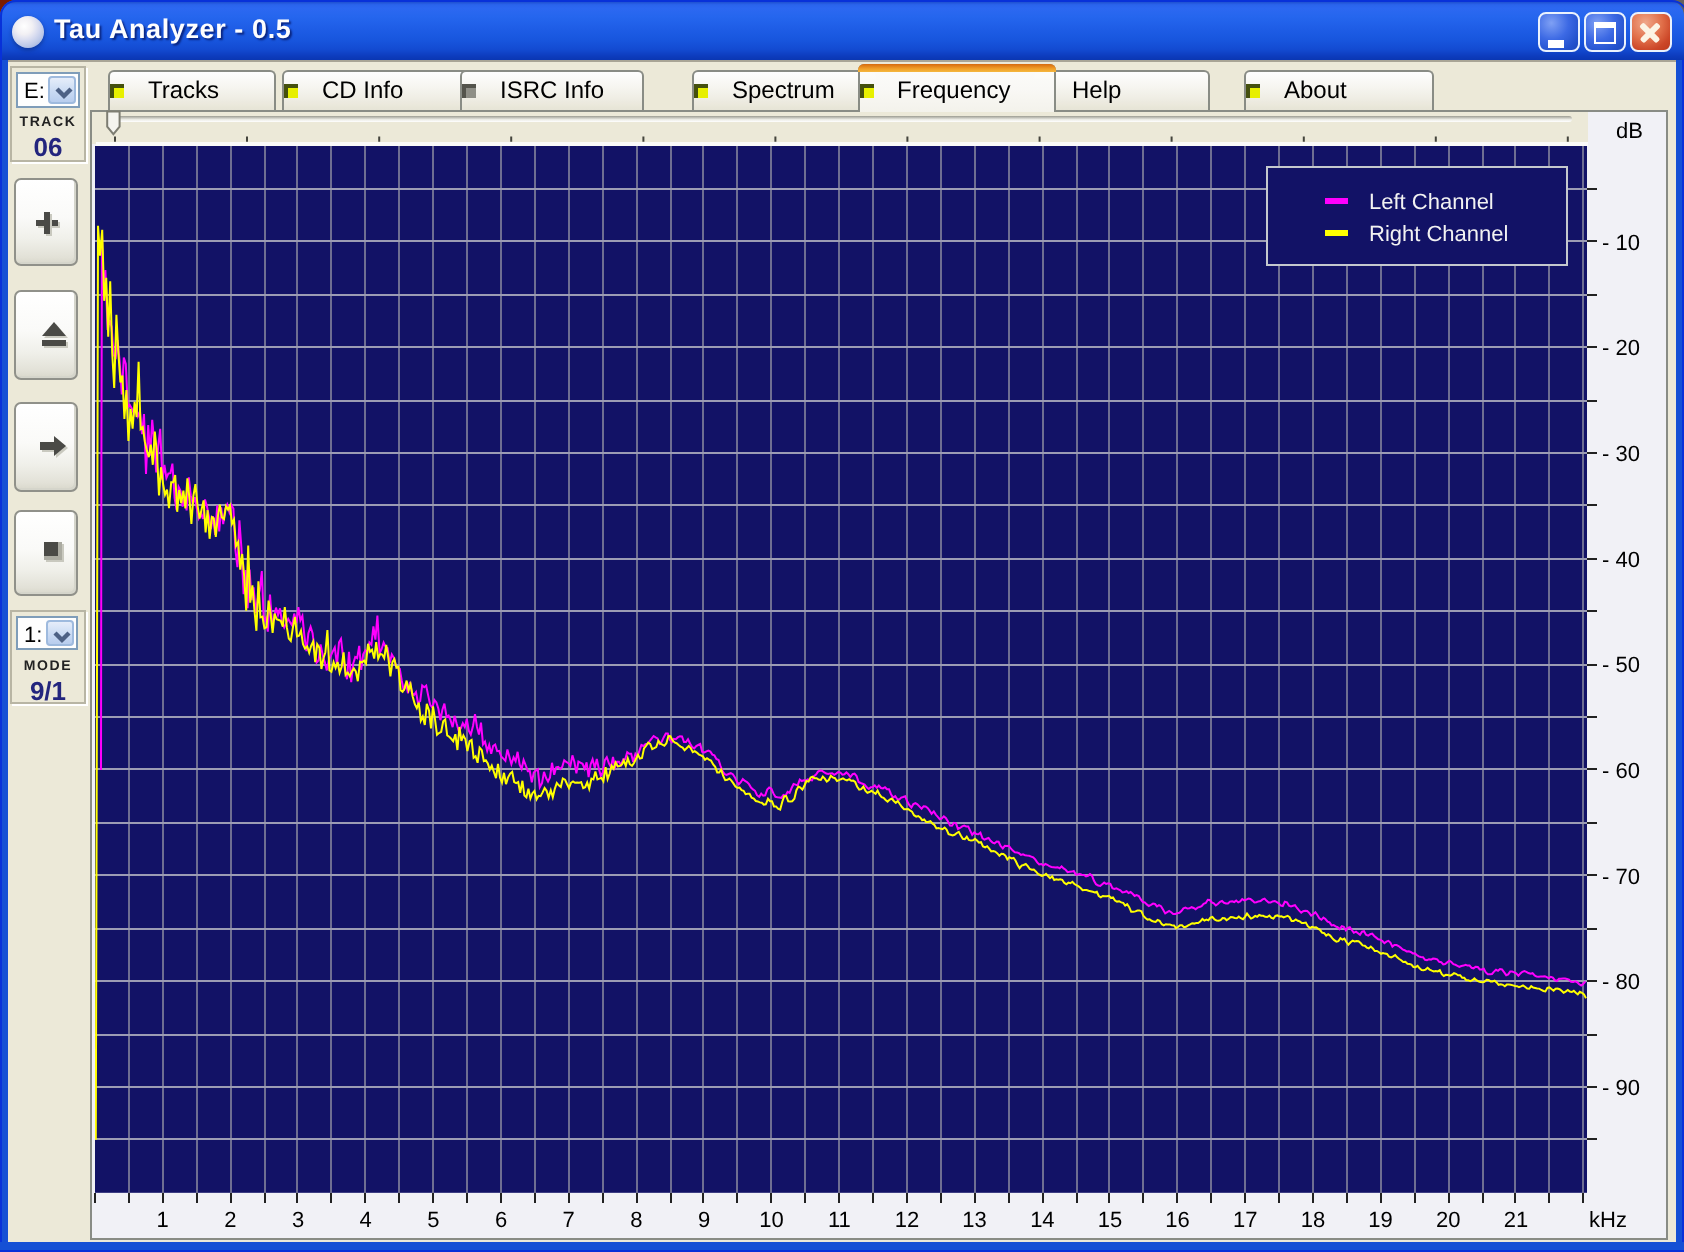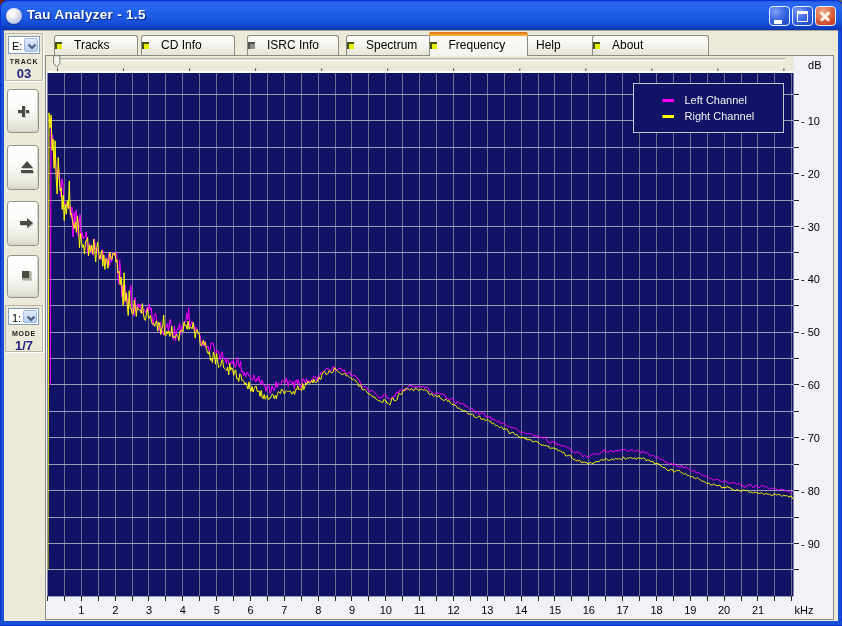--- a/index.html
+++ b/index.html
@@ -64,43 +64,43 @@
 
 .tab{top:34.5px;height:20.5px;background:linear-gradient(180deg,#FFFFFF 0%,#F7F6F1 40%,#F0EEE5 70%,#E6E4D6 100%);
   border:1px solid #898C85;border-bottom:none;border-radius:3px 3px 0 0;
   display:flex;align-items:center;justify-content:flex-start;gap:12px;font-size:12px;color:#000}
 .tico{width:7px;height:7px;background:#E7F000;border-top:2px solid #45500E;border-left:2px solid #45500E;flex:none;margin-top:1px}
 #tabF{top:32px;height:24px;z-index:5;background:linear-gradient(180deg,#FDFDFB 0%,#FAF9F6 50%,#F4F3EC 100%);border-radius:3px 3px 0 0}
 #tabF:before{content:"";position:absolute;left:-1px;top:-1px;right:-1px;height:3.5px;
   border-radius:3px 3px 0 0;background:linear-gradient(180deg,#D66A0F 0%,#F1A029 60%,#F6B83E 100%)}
 #tab1{left:54px;width:83.5px}
 #tab2{left:141px;width:94px}
-#tab3{left:247px;width:91.5px}
+#tab3{left:230px;width:91.5px}
 #tab4{left:346px;width:92.5px}
 #tabF{left:428.5px;width:99.5px}
 #tab6{left:516px;width:88.5px}
-#tab7{left:592px;width:117px}
+#tab7{left:622px;width:95px}
 #tab3 .tico{background:#8F8F87;border-color:#54544C}
 
 #pane{left:45px;top:54.5px;width:789px;height:565.5px;border:1px solid #898C85;background:#ECE9D8}
 #panel{left:46px;top:55.5px;width:787px;height:563.5px;background:#F1F1F6}
 #sliderstrip{left:46px;top:55.5px;width:747.5px;height:16.5px;background:#ECE9D8}
 #groove{left:57px;top:57.5px;width:729px;height:3px;
   background:linear-gradient(180deg,#9C9C92 0%,#EDEDE6 60%,#FFFFFF 100%);border-radius:1.5px}
 #whiteline{left:47.5px;top:71.2px;width:746px;height:1.8px;background:#FBFBF9}
 </style></head><body>
 <div class="abs" id="corner-l"></div>
 <div class="abs" id="corner-r"></div>
 <div class="abs" id="client"></div>
 <div class="abs" id="borderL"></div>
 <div class="abs" id="borderR"></div>
 <div class="abs" id="borderB"></div>
 <div class="abs" id="titlebar"></div>
 <div class="abs" id="appicon"></div>
-<div class="abs" id="title">Tau Analyzer - 1.5</div>
+<div class="abs" id="title">Tau Analyzer - 0.5</div>
 <div class="abs wbtn" id="btn-min">
     <i></i>
   </div>
 <div class="abs wbtn" id="btn-max">
     <i></i>
   </div>
 <div class="abs wbtn" id="btn-close">
     <i></i>
     <b></b>
   </div>
@@ -117,23 +117,23 @@
   </div>
 <div class="abs combo" id="comboM">
     <span>1:</span>
     <div class="cbtn">
       <svg width="10" height="8">
         <path d="M1.5 1.5 5 5 8.5 1.5" stroke="#4D6185" stroke-width="2.2" fill="none"></path>
       </svg>
     </div>
   </div>
 <div class="abs slabel" id="lblTrack">TRACK</div>
-<div class="abs nlabel" id="lblTrackN">03</div>
+<div class="abs nlabel" id="lblTrackN">06</div>
 <div class="abs slabel" id="lblMode">MODE</div>
-<div class="abs nlabel" id="lblModeN">1/7</div>
+<div class="abs nlabel" id="lblModeN">9/1</div>
 <div class="abs sbtn" id="sb1">
     <div class="ic" id="ic-plus1"></div>
     <div class="ic" id="ic-plus2"></div>
   </div>
 <div class="abs sbtn" id="sb2">
     <div class="ic" id="ic-ej1"></div>
     <div class="ic" id="ic-ej2"></div>
   </div>
 <div class="abs sbtn" id="sb3">
     <div class="ic" id="ic-ar1"></div>

